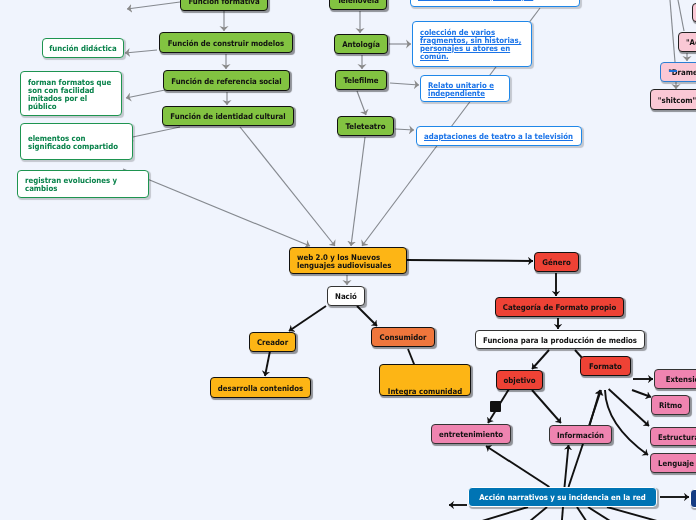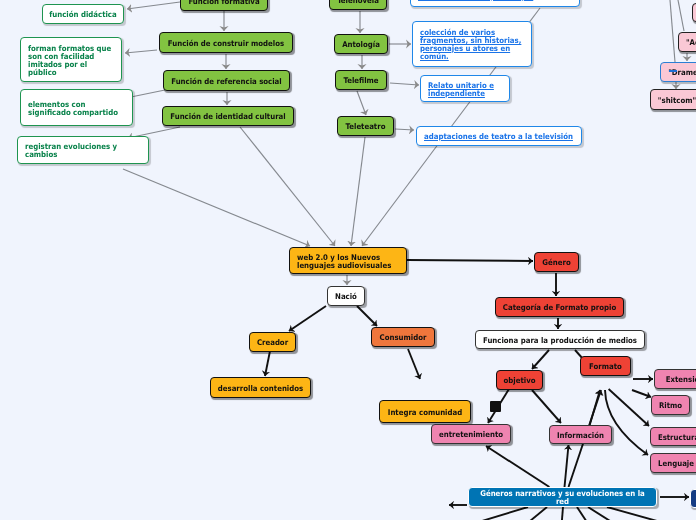--- a/index.html
+++ b/index.html
@@ -13,21 +13,21 @@
   .eb{fill:none;stroke:#111;stroke-width:1.9;}
   .node{position:absolute;box-sizing:border-box;display:flex;align-items:center;
         border-radius:4px;font-weight:bold;font-size:7.75px;line-height:8px;}
   .node .t{width:100%;display:block;position:relative;top:1px;
         transform:translateZ(0);backface-visibility:hidden;}
   .c{justify-content:center;text-align:center;padding:0 4px;}
   .l{justify-content:flex-start;text-align:left;padding:0 7px;}
   .s-green{background:#82c341;border:1.5px solid #111;color:#111;
           box-shadow:1.2px 1.2px 0.8px rgba(0,0,0,0.4);}
   .s-green-outline{background:#fff;border:1.3px solid #1e9450;color:#08824a;
-          box-shadow:1.2px 1.2px 0.8px rgba(0,0,0,0.18);}
+          box-shadow:1.2px 1.2px 0.8px rgba(0,0,0,0.18);margin-top:34px;}
   .s-blue-outline{background:#fff;border:1.4px solid #1f87e8;color:#1a73e8;
           box-shadow:1.2px 1.2px 0.8px rgba(0,0,0,0.18);text-decoration:underline;}
   .s-orange{background:#fdb515;border:1.5px solid #111;color:#111;
           box-shadow:1.2px 1.2px 0.8px rgba(0,0,0,0.4);}
   .s-orange-dark{background:#ef763c;border:1.5px solid #111;color:#111;
           box-shadow:1.2px 1.2px 0.8px rgba(0,0,0,0.4);}
   .s-red{background:#ee4235;border:1.5px solid #111;color:#111;
           box-shadow:1.2px 1.2px 0.8px rgba(0,0,0,0.4);}
   .s-pink{background:#ef84b0;border:1.5px solid #333;color:#111;
           box-shadow:1.2px 1.2px 0.8px rgba(0,0,0,0.4);}
@@ -175,21 +175,21 @@
     </div>
   <div class="node s-orange c" style="left:249px;top:332px;width:47px;height:20px;">
       <span class="t">Creador</span>
     </div>
   <div class="node s-orange-dark c" style="left:371px;top:327px;width:64px;height:20px;">
       <span class="t">Consumidor</span>
     </div>
   <div class="node s-orange c" style="left:210px;top:377px;width:101px;height:21px;">
       <span class="t">desarrolla contenidos</span>
     </div>
-  <div class="node s-orange c" style="left:379px;top:400px;width:92px;height:23px;">
+  <div class="node s-orange c" style="left:379px;top:364px;width:92px;height:32px;align-items:flex-end;">
       <span class="t">Integra comunidad</span>
     </div>
   <div class="node s-red c" style="left:534px;top:252px;width:45px;height:20px;">
       <span class="t">Género</span>
     </div>
   <div class="node s-red c" style="left:495px;top:297px;width:129px;height:20px;">
       <span class="t">Categoría de Formato propio</span>
     </div>
   <div class="node s-white c" style="left:475px;top:330px;width:170px;height:19px;">
       <span class="t">Funciona para la producción de medios</span>
@@ -212,21 +212,21 @@
   <div class="node s-pink c" style="left:651px;top:395px;width:39px;height:20px;">
       <span class="t">Ritmo</span>
     </div>
   <div class="node s-pink c" style="left:650px;top:427px;width:57px;height:19px;">
       <span class="t">Estructura</span>
     </div>
   <div class="node s-pink c" style="left:650px;top:453px;width:52px;height:20px;">
       <span class="t">Lenguaje</span>
     </div>
   <div class="node s-blue c" style="left:468px;top:487px;width:189px;height:20px;">
-      <span class="t">Géneros narrativos y su evoluciones en la red</span>
+      <span class="t">Acción narrativos y su incidencia en la red</span>
     </div>
   <div class="node s-navy c" style="left:690px;top:489px;width:30px;height:19px;">
       <span class="t"></span>
     </div>
   <div class="node s-square c" style="left:490px;top:401px;width:11px;height:11px;">
       <span class="t"></span>
     </div>
   <div class="node s-caret c" style="left:668.5px;top:69.8px;width:3.5px;height:2px;">
       <span class="t"></span>
     </div>

